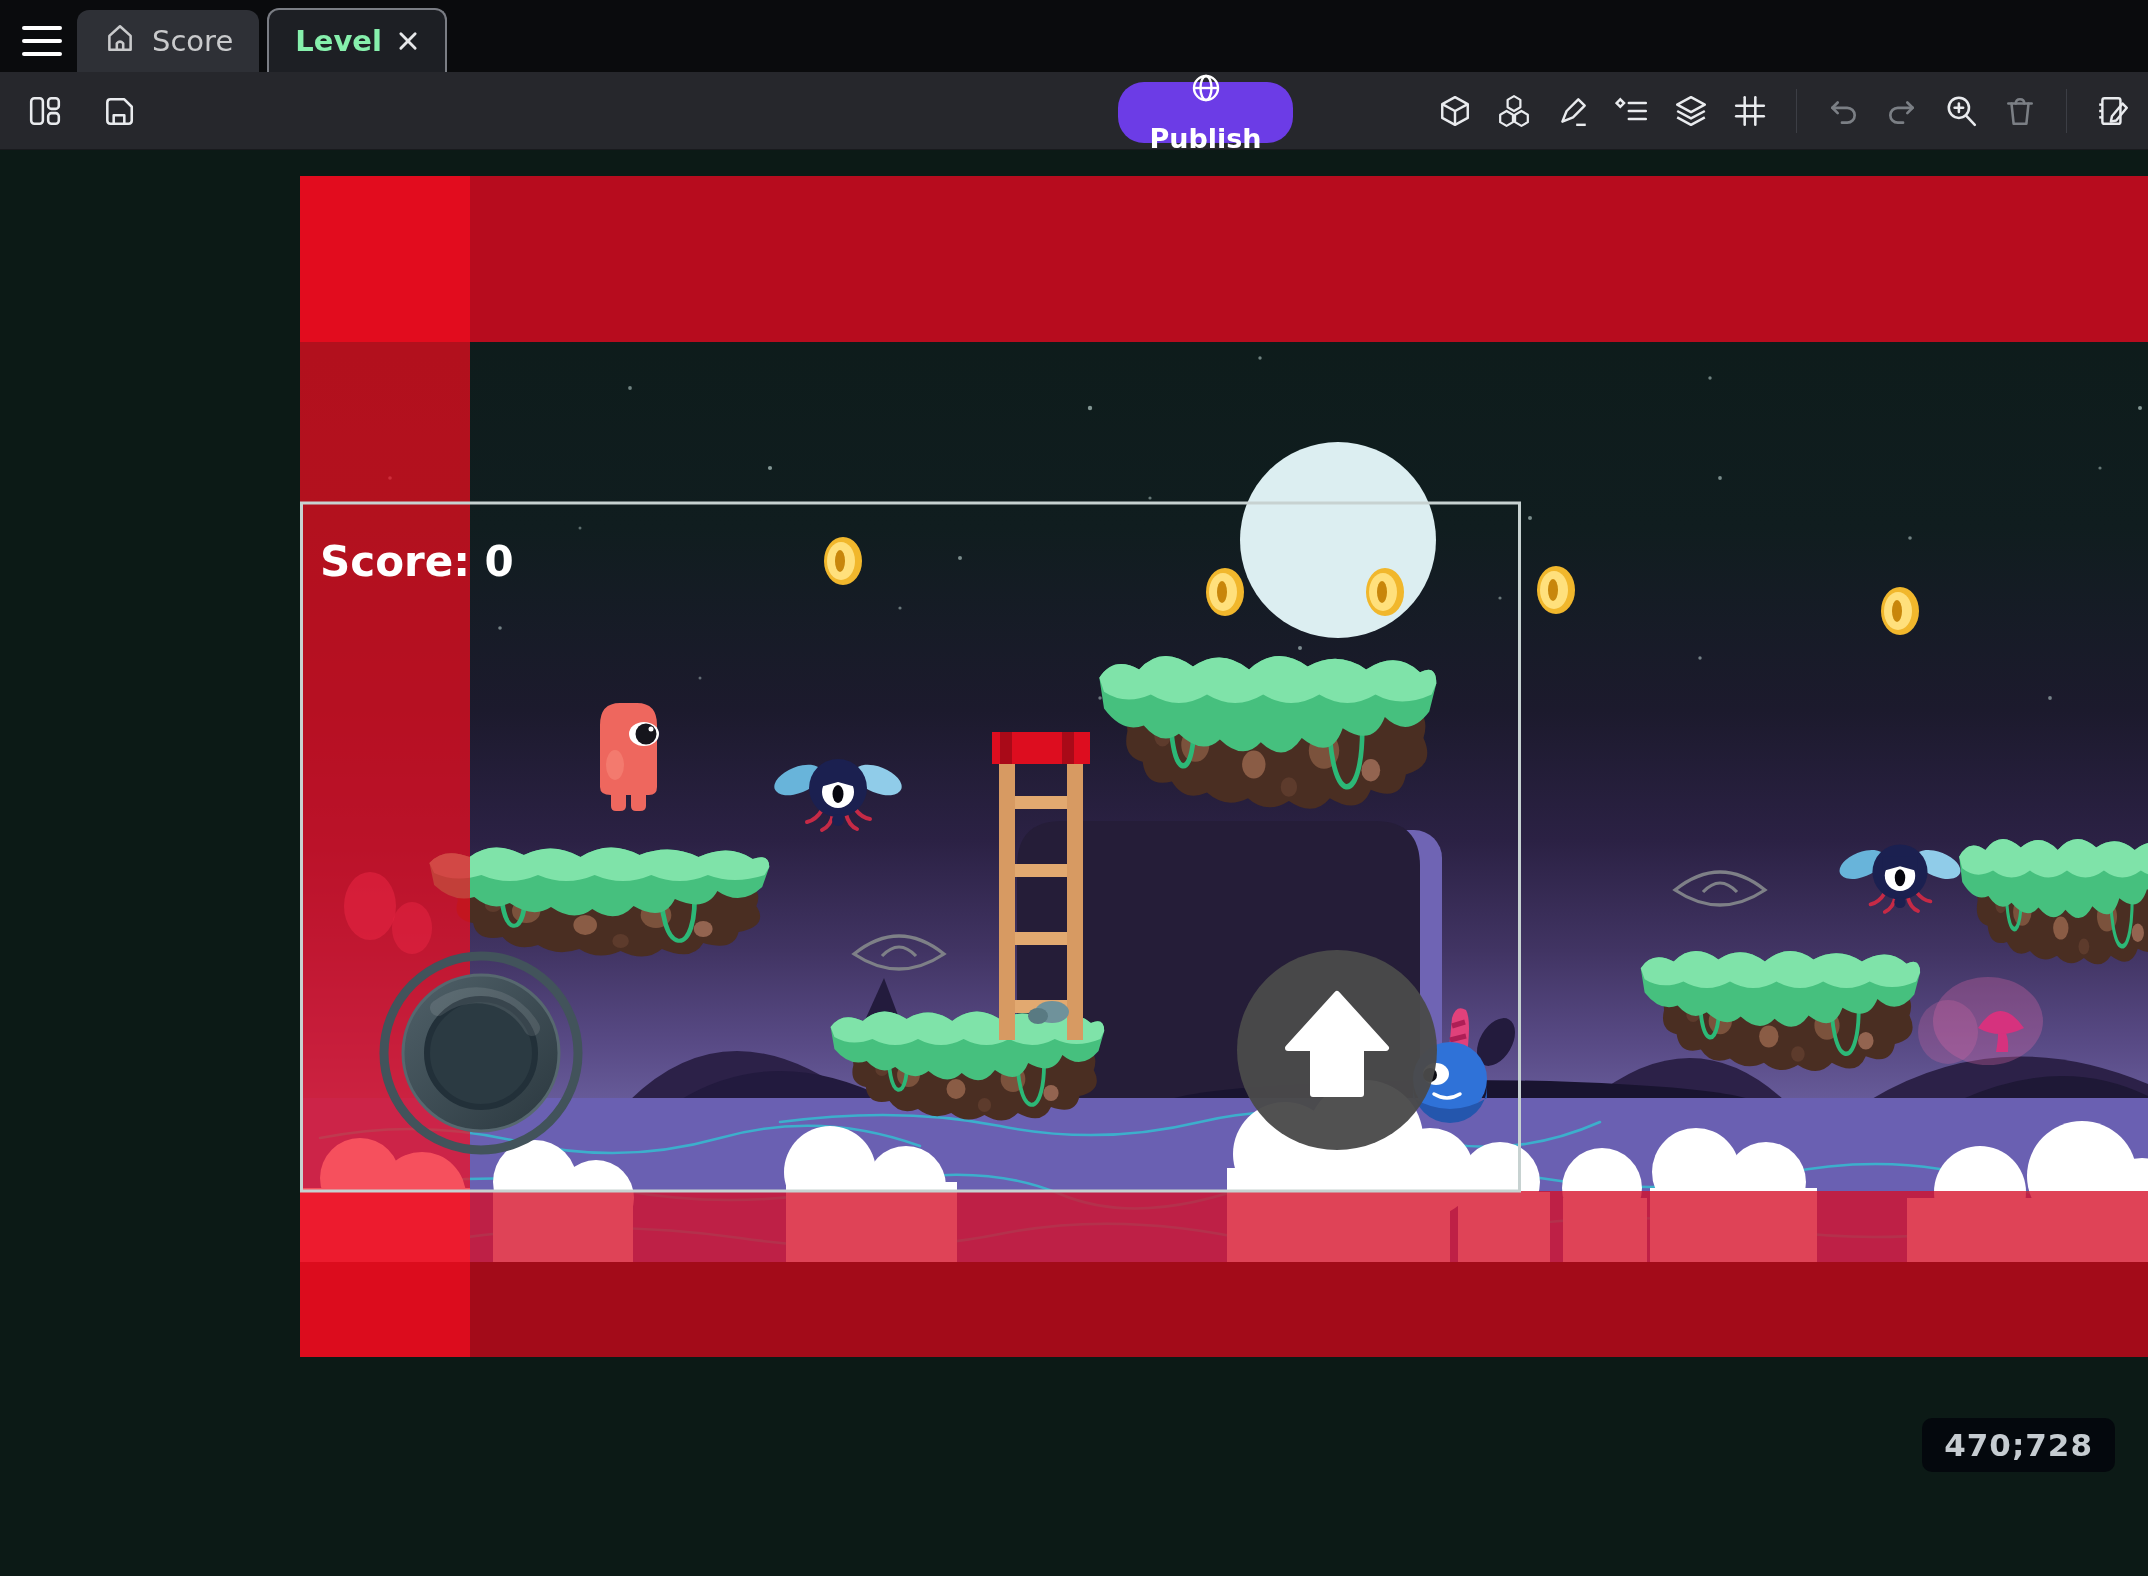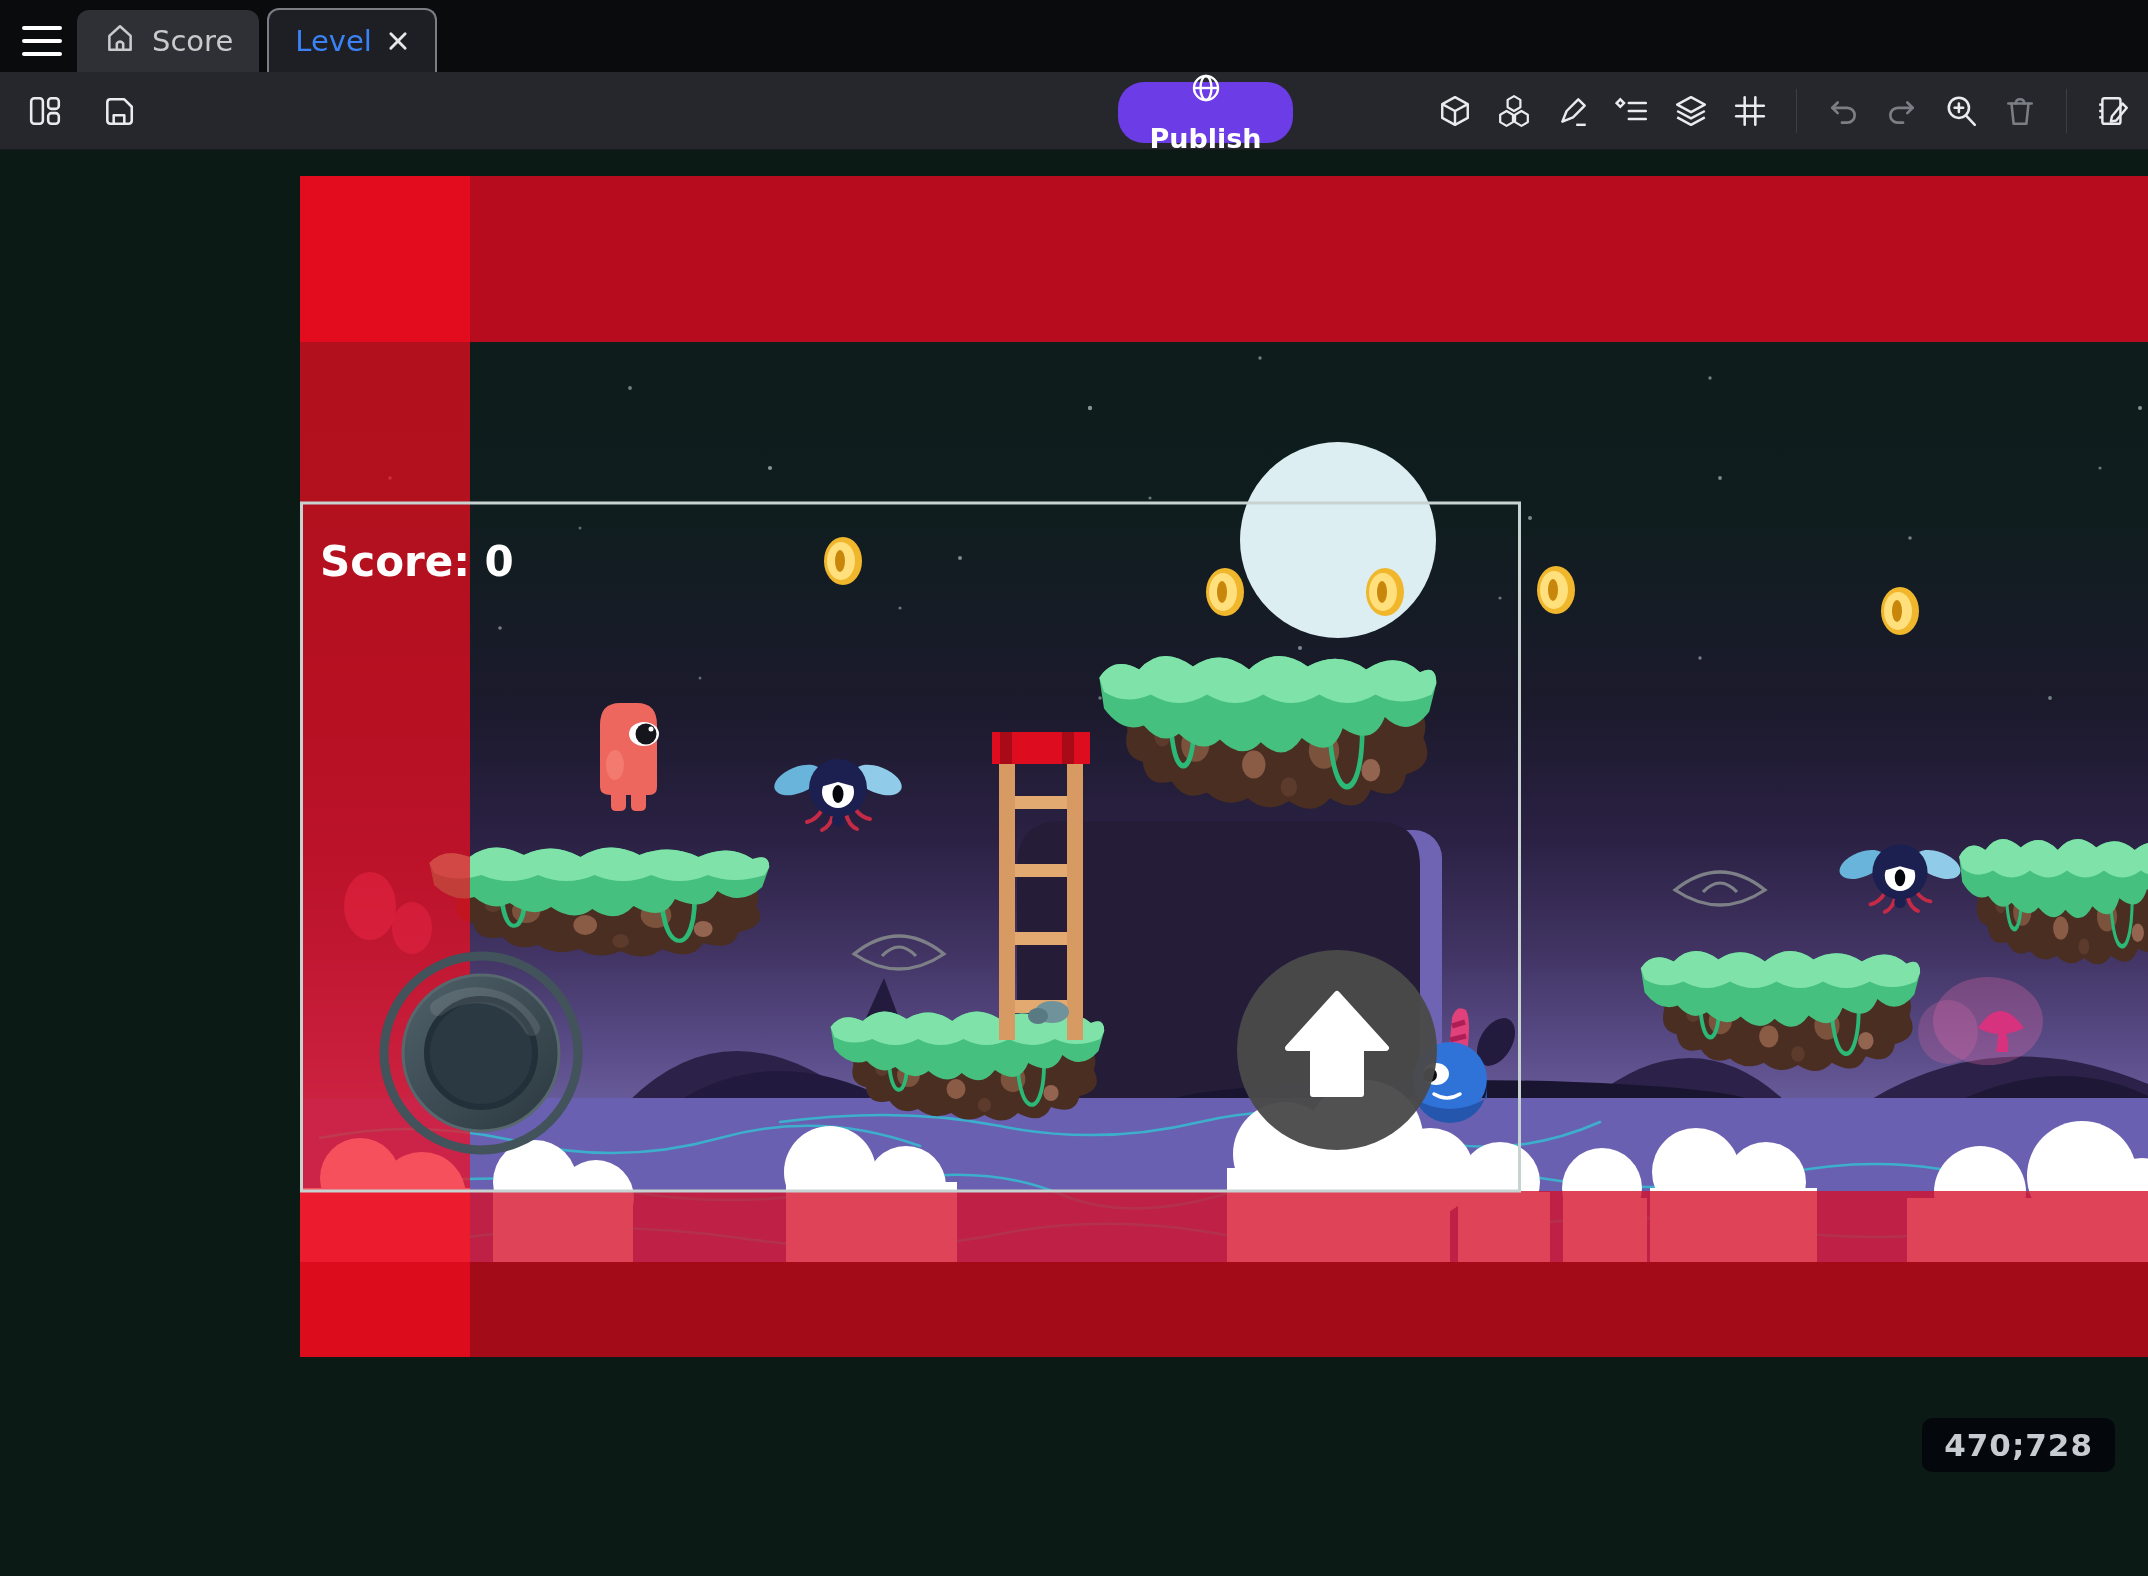--- a/index.html
+++ b/index.html
@@ -7,21 +7,21 @@
   .app{position:relative;width:2148px;height:1576px;overflow:hidden;
        font-family:"DejaVu Sans","Liberation Sans",sans-serif;background:#0c1a16;}
 
   
   .tabbar{position:absolute;left:0;top:0;width:100%;height:72px;background:#0a0b0d;display:flex;align-items:flex-end;}
   .hamburger{position:absolute;left:22px;top:26px;width:40px;height:30px;display:flex;flex-direction:column;justify-content:space-between;cursor:pointer;}
   .hamburger span{display:block;height:4px;border-radius:2px;background:#ffffff;}
   .tab{height:62px;margin-top:10px;display:flex;align-items:center;gap:15px;padding:0 26px;
        border-radius:12px 12px 0 0;background:#2e3036;color:#c9cacc;font-size:29px;}
   .tab.first{margin-left:77px;}
-  .tab.active{height:64px;background:#1d1f24;border:2px solid #7a7d84;border-bottom:none;color:#3b82f6;font-weight:normal;}
+  .tab.active{height:64px;background:#1d1f24;border:2px solid #7a7d84;border-bottom:none;color:#86efac;font-weight:bold;}
   .tab .x{width:22px;height:22px;display:flex;align-items:center;justify-content:center;cursor:pointer;}
   .tab + .tab{margin-left:8px;}
 
   
   .toolbar{position:absolute;left:0;top:72px;width:100%;height:78px;background:#26272c;border-bottom:1px solid #191a1e;}
   .tb-left{position:absolute;left:26px;top:0;height:100%;display:flex;align-items:center;gap:36px;}
   .tb-right{position:absolute;right:16px;top:0;height:100%;display:flex;align-items:center;gap:21px;}
   .tb-btn{display:flex;align-items:center;justify-content:center;width:38px;height:38px;cursor:pointer;color:#e9ebee;}
   .tb-btn.dim{color:#7b7f85;}
   .tb-divider{width:1px;height:44px;background:#3c3e45;margin:0 6px;}

